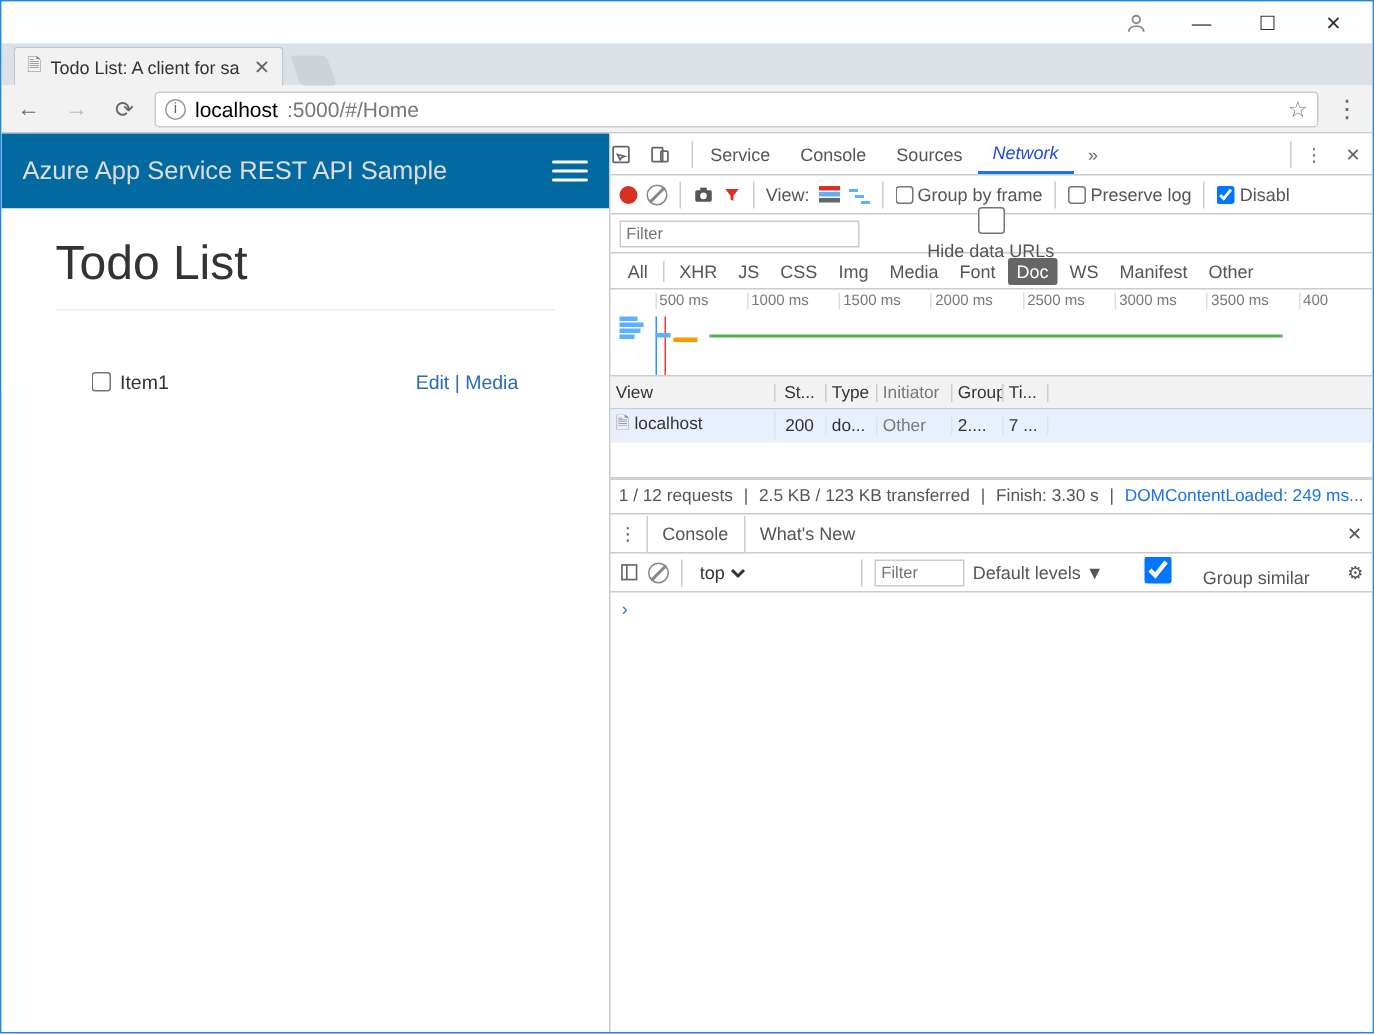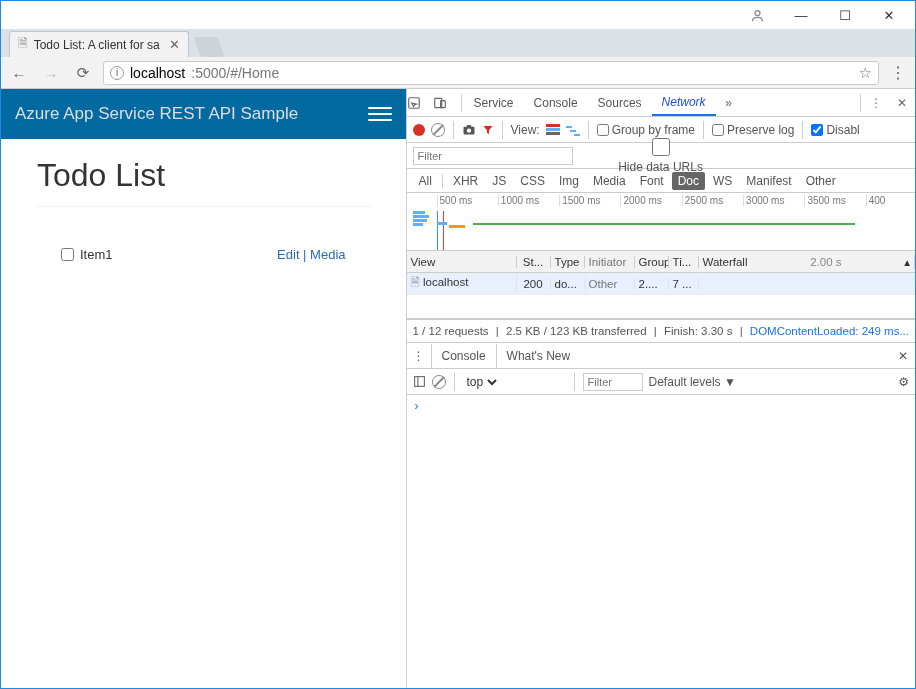--- a/index.html
+++ b/index.html
@@ -307,25 +307,20 @@
     </div>
 
     <div class="nt-table">
       <div class="nt-th">
         <div class="c-name">View</div>
         <div class="c-st">St...</div>
         <div class="c-type">Type</div>
         <div class="c-init">Initiator</div>
         <div class="c-size">Group</div>
         <div class="c-time">Ti...</div>
-        <div class="c-wf">
-          <span>Waterfall</span>
-          <span style="color:#888">2.00 s</span>
-          <span>▴</span>
-        </div>
       </div>
       <div class="nt-tr">
         <div class="c-name"><span style="color:#888">🗎</span> <span>localhost</span></div>
         <div class="c-st">200</div>
         <div class="c-type">do...</div>
         <div class="c-init">Other</div>
         <div class="c-size">2....</div>
         <div class="c-time">7 ...</div>
         <div class="c-wf">
 
@@ -357,20 +352,21 @@
             <line x1="9" y1="3" x2="9" y2="21"></line>
           </svg>
       </span>
       <div class="clearbtn"></div>
       <div class="dt-sep"></div>
       <select><option>top</option></select>
       <span style="width:60px"></span>
       <div class="dt-sep"></div>
       <input type="text" placeholder="Filter" style="">
       <span>Default levels ▼</span>
+      <label><input class="chk" type="checkbox" checked="" style=""><span>Group similar</span></label>
       <span class="gear">⚙</span>
     </div>
 
     <div class="console-body">
       <span>›</span>
     </div>
   </div>
 </div>
 
 </body></html>

